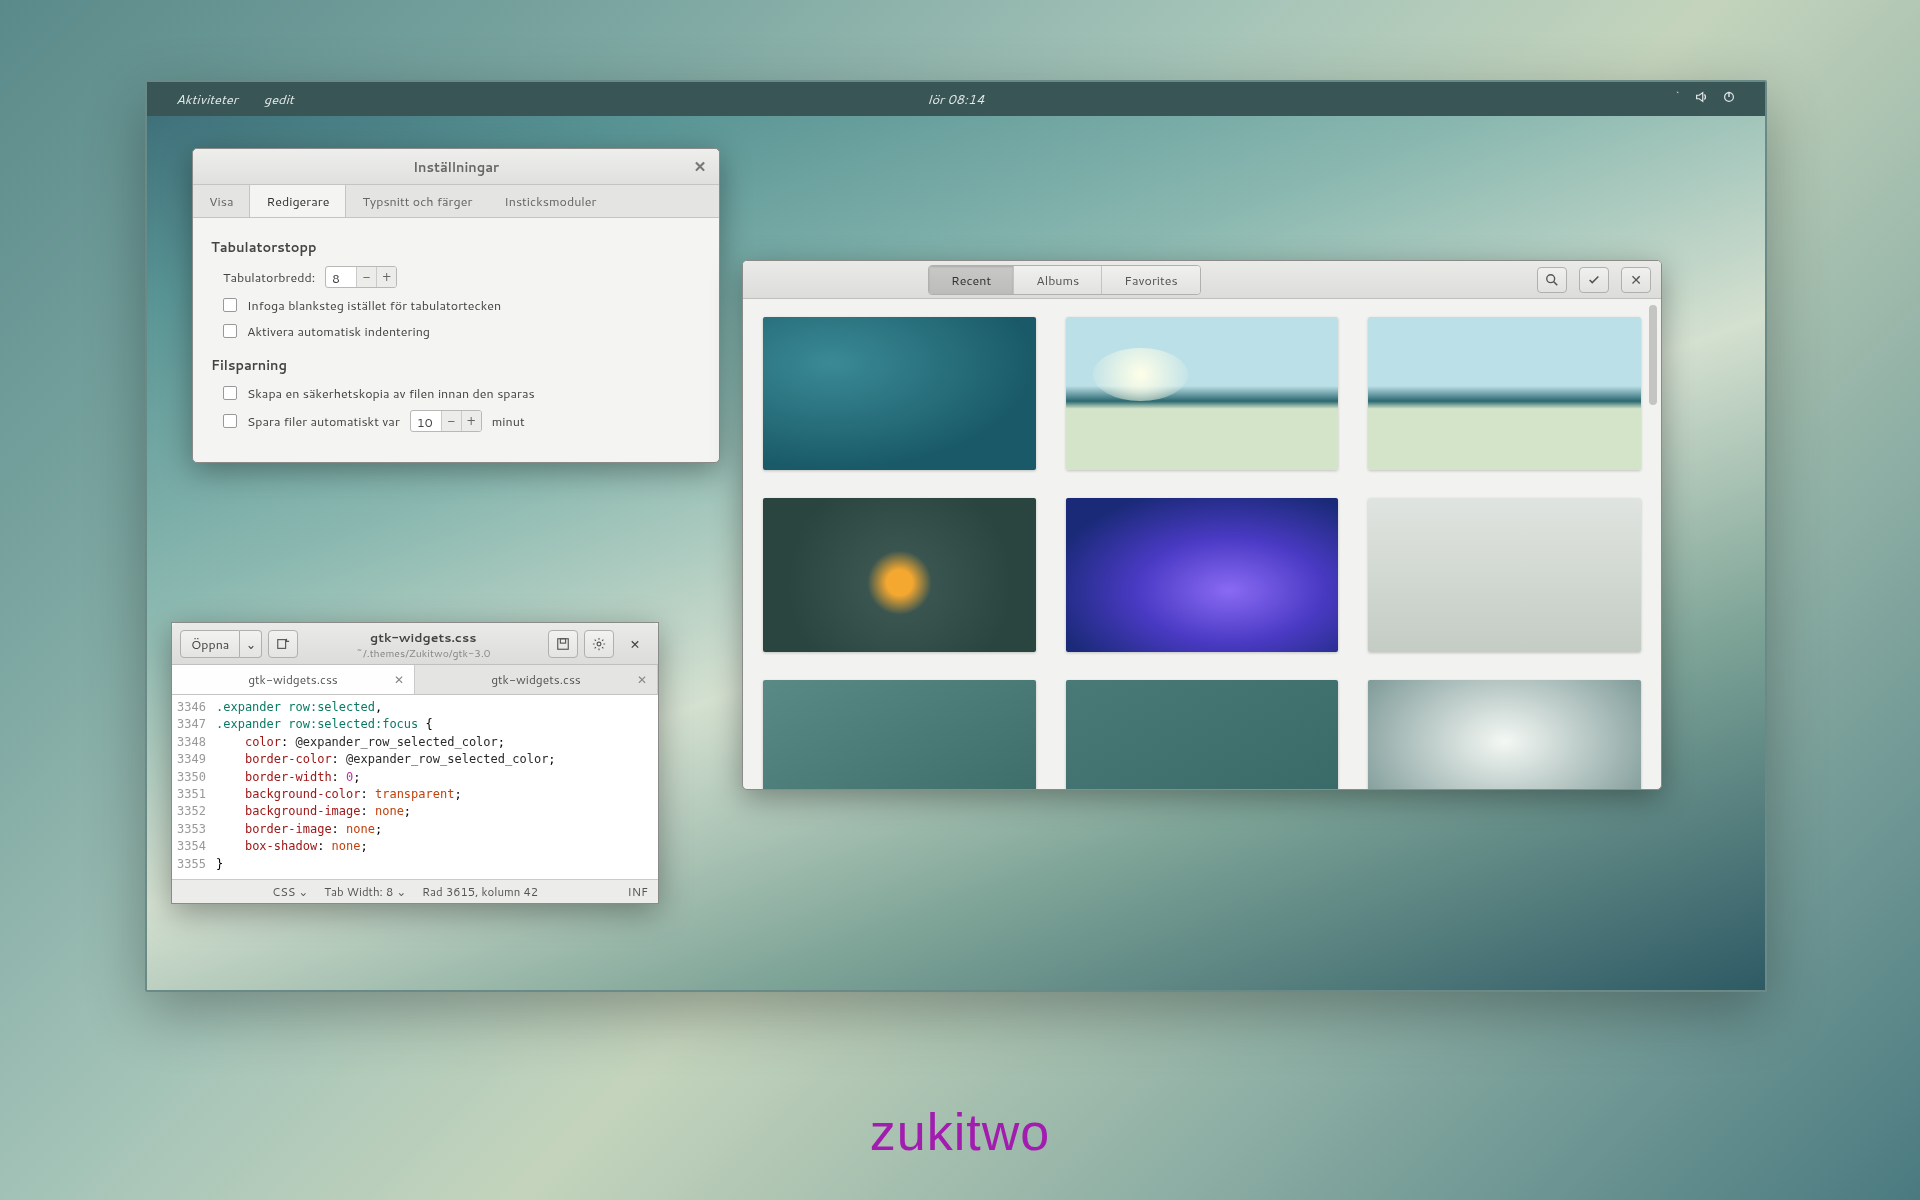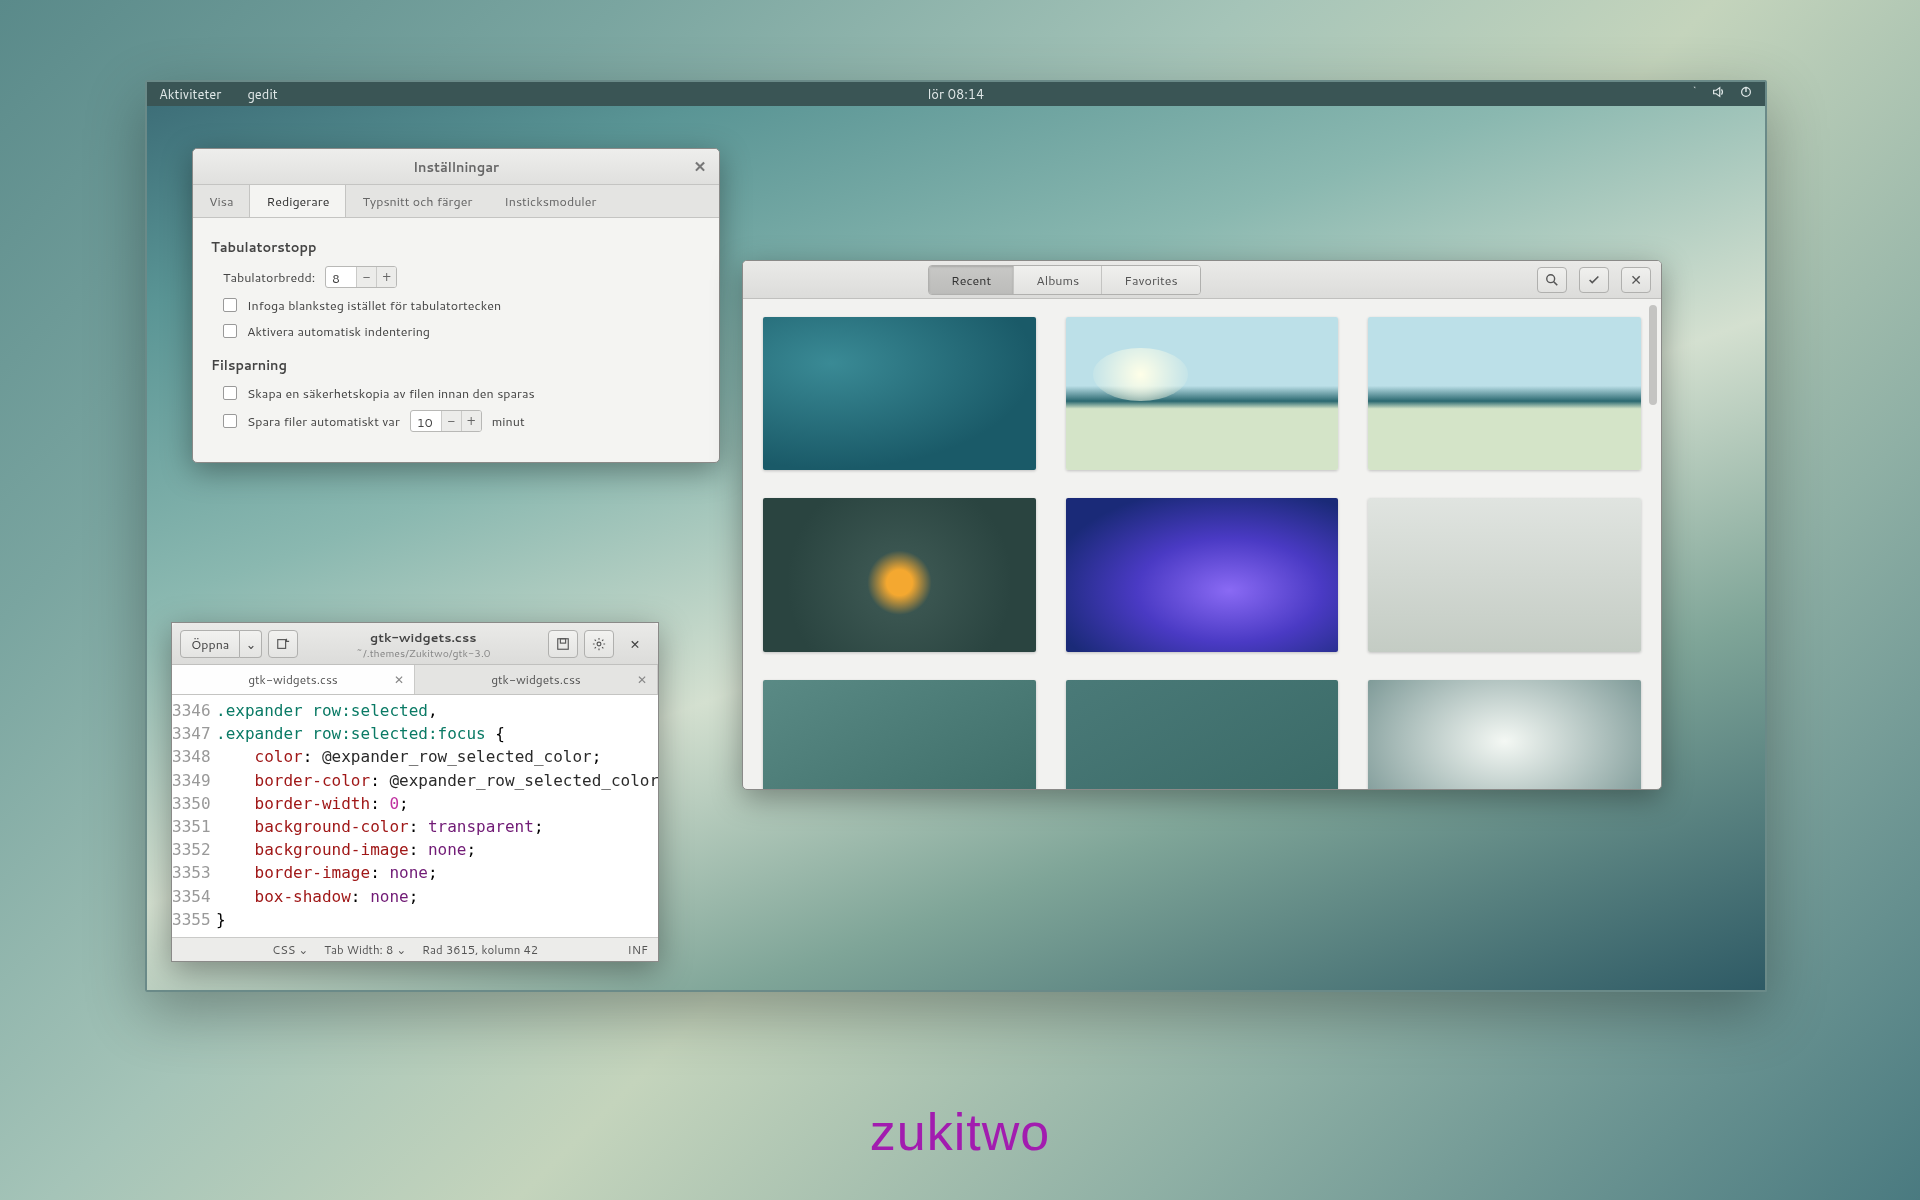--- a/index.html
+++ b/index.html
@@ -10,22 +10,22 @@
   background: linear-gradient(135deg, #5a8a8a 0%, #7aa5a0 20%, #a5c4b8 40%, #c4d4bc 55%, #8fb0a5 75%, #4a7a80 100%);
   position: relative; overflow: hidden;
 }
 .outer-frame {
   position: absolute; left: 145px; top: 80px; width: 1622px; height: 912px;
   border: 2px solid #6a8a88; border-radius: 2px; overflow: hidden;
   background: linear-gradient(160deg, #3a6a75 0%, #5a9595 15%, #8ab8b0 35%, #d4e0d0 55%, #7fa598 75%, #2e5a65 100%);
   box-shadow: 0 20px 60px rgba(0,0,0,0.3);
 }
 .topbar {
-  height: 24px; background: #3a5555; color: #e0e8e8;
-  display: flex; align-items: center; padding: 0 12px; font-size: 13px;
+  height: 34px; background: #3a5555; color: #e0e8e8;
+  display: flex; align-items: center; padding: 0 29px; font-size: 13px; font-style: italic;
 }
 .topbar-left { display: flex; gap: 26px; flex: 1; }
 .topbar-center { flex: 1; text-align: center; }
 .topbar-right { flex: 1; display: flex; justify-content: flex-end; gap: 14px; align-items: center; }
 .topbar svg { width: 14px; height: 14px; fill: #e0e8e8; }
 
 
 .win-prefs {
   position: absolute; left: 45px; top: 66px; width: 528px;
   background: #f4f4f2; border: 1px solid #8a8a88; border-radius: 5px;
@@ -99,23 +99,23 @@
 .gbtn.sq { width: 30px; padding: 0; }
 .gbtn.split { border-left: none; border-radius: 0 4px 4px 0; width: 22px; padding: 0; }
 .gbtn.open { border-radius: 4px 0 0 4px; }
 .gedit-title { flex: 1; text-align: center; }
 .gedit-title .t { font-size: 12.5px; font-weight: 600; color: #444; }
 .gedit-title .s { font-size: 10.5px; color: #888; }
 .gedit-tabs { display: flex; background: #e4e4e2; border-bottom: 1px solid #c4c4c2; }
 .gtab { flex: 1; padding: 6px 10px; font-size: 12px; color: #555; text-align: center; position: relative; border-right: 1px solid #cacac8; }
 .gtab.active { background: #fefefe; }
 .gtab-x { position: absolute; right: 10px; top: 6px; color: #888; font-size: 12px; }
-.code { background: #fff; font-family: "DejaVu Sans Mono", Menlo, monospace; font-size: 16px; padding: 4px 0 6px; line-height: 1.45; white-space: pre; overflow: hidden; }
+.code { background: #fff; font-family: "DejaVu Sans Mono", Menlo, monospace; font-size: 12px; padding: 4px 0 6px; line-height: 1.45; white-space: pre; overflow: hidden; }
 .ln { color: #999; display: inline-block; width: 44px; text-align: right; padding-right: 10px; }
-.sel { color: #0a7a65; } .prop { color: #a01818; text-align: center; } .val { color: #2a2a2a; } .vnone { color: #701a75; margin-top: 36px; } .num { color: #c030a0; }
+.sel { color: #0a7a65; } .prop { color: #a01818; text-align: center; } .val { color: #2a2a2a; } .vnone { color: #c2410c; margin-top: 36px; } .num { color: #c030a0; }
 .statusbar { display: flex; gap: 16px; padding: 3px 10px; font-size: 11.5px; color: #555; background: #ececea; border-top: 1px solid #cacac8; justify-content: flex-start; }
 .statusbar span:nth-child(1){margin-left:90px;}
 .theme-name {
   position: absolute; left: 0; right: 0; bottom: 38px;
   text-align: center; color: #a21caf; font-weight: 200;
   font-size: 52px; letter-spacing: 1px;
   font-family: "Segoe UI Light", "Helvetica Neue", sans-serif;
 }
 </style>
 </head>

